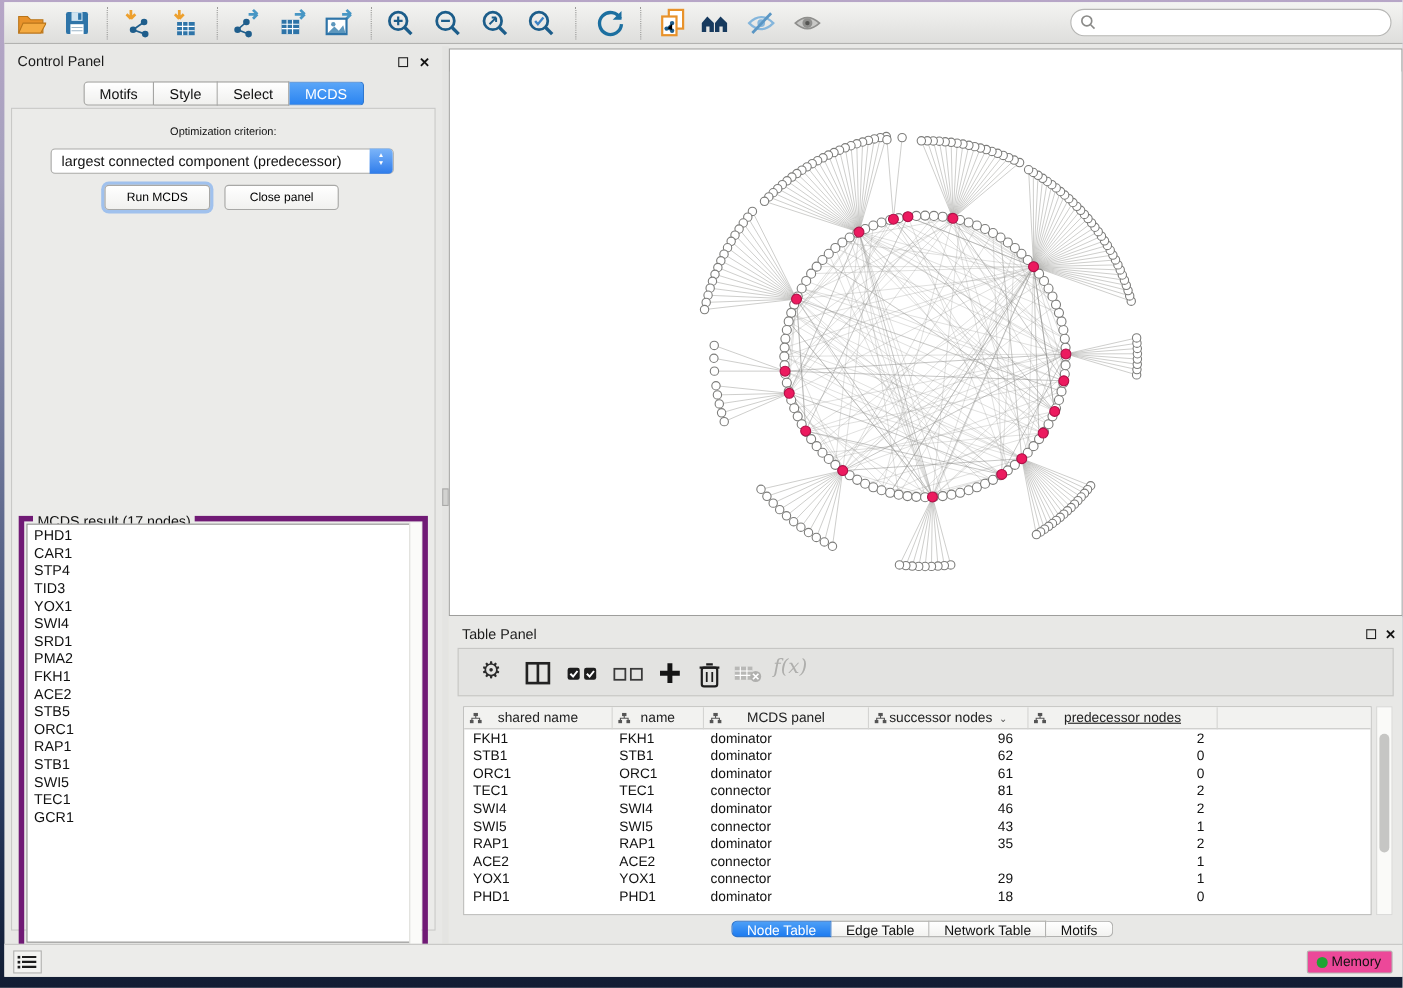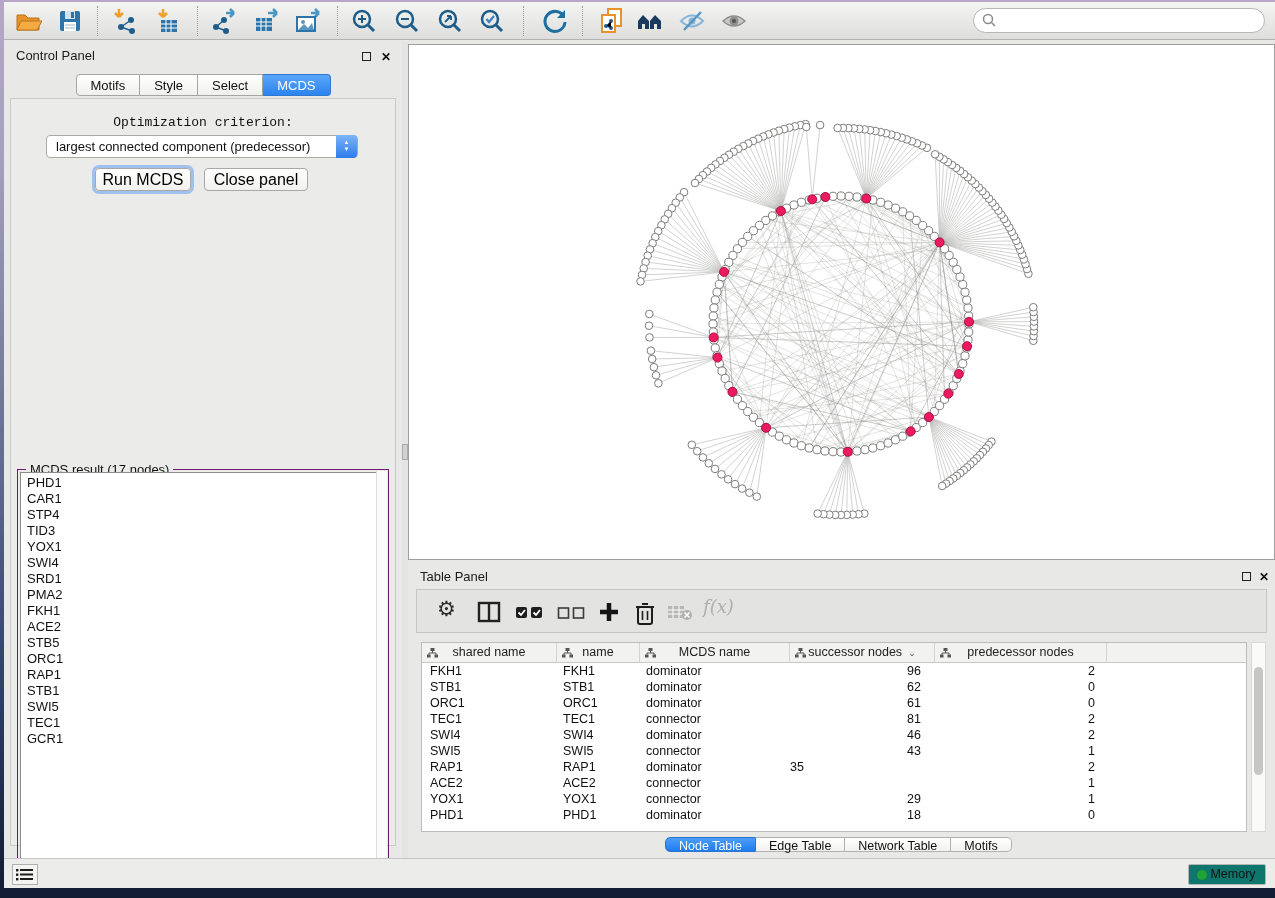--- a/index.html
+++ b/index.html
@@ -21,30 +21,30 @@
   .cp-title, .tp-title { position:absolute; font-size:13px; color:#1b1b1b; }
   .float-btn { position:absolute; width:9px; height:9px; border:1.5px solid #222; cursor:pointer; }
   .close-btn { position:absolute; font-size:12px; font-weight:bold; color:#111; cursor:pointer; line-height:12px; }
   .tabs-row { position:absolute; left:0; top:72px; width:398px; display:flex; justify-content:center; }
   .tab { height:22px; line-height:21px; padding:0 14px; background:linear-gradient(180deg,#ffffff,#f0f0ee);
          border:1px solid #a5a5a3; border-left-width:0; font-size:13px; cursor:pointer; }
   .tab:first-child { border-left-width:1px; border-radius:4px 0 0 4px; }
   .tab:last-child { border-radius:0 4px 4px 0; }
   .tab.active { background:linear-gradient(180deg,#5aa6f8,#2b84f1); color:#fff; border-color:#2f77cf; }
   .cp-body { position:absolute; left:6px; top:96px; width:386px; height:748px; background:#ebebe9; border:1px solid #c9c9c7; }
-  .opt-label { position:absolute; left:0; top:16px; width:100%; text-align:center; font-size:13px;font-family:Liberation Mono, monospace; }
+  .opt-label { position:absolute; left:0; top:16px; width:100%; text-align:center; font-size:10px; }
   .dropdown { position:absolute; left:35px; top:36px; width:312px; height:23px; background:#fff;
               border:1px solid #a9a9a7; border-radius:4px; cursor:pointer; }
   .dd-text { position:absolute; left:9px; top:3px; font-size:13px; color:#111; white-space:nowrap; }
   .dd-step { position:absolute; right:0; top:-1px; width:21px; height:23px; border-radius:0 4px 4px 0;
              background:linear-gradient(180deg,#7cb5f9,#2e7ceb); color:#fff; font-size:6px; text-align:center; line-height:7px; padding-top:4px; }
   .btn { position:absolute; height:23px; background:linear-gradient(180deg,#ffffff,#f1f1ef); border:1px solid #a8a8a6;
-         border-radius:4px; font-size:16px; text-align:center; cursor:pointer; font-family:"Liberation Sans",sans-serif; }
+         border-radius:4px; font-size:11px; text-align:center; cursor:pointer; font-family:"Liberation Sans",sans-serif; }
   .btn.focus { box-shadow:0 0 0 3px rgba(110,165,240,.6); }
-  .groupbox { position:absolute; left:10px; top:468px; width:372px; height:395px; border:1px solid #701a75; }
+  .groupbox { position:absolute; left:10px; top:468px; width:372px; height:395px; border:5px solid #701a75; }
   .gb-legend { position:absolute; left:8px; top:-8px; background:#ebebe9; padding:0 4px; font-size:13px; }
   .gb-list { position:absolute; left:2px; top:2px; right:2px; bottom:2px; background:#fff; border:1px solid #8c8c8a;
              overflow:hidden; padding:2px 0 0 6px; }
   .gb-scroll { position:absolute; top:1px; bottom:1px; right:1px; width:11px; background:#fbfbf9; border-left:1px solid #ddddd9; }
   .gb-item { font-size:13px; line-height:16px; color:#111; }
 
   
   .vdiv { position:absolute; left:398px; top:40px; width:6px; height:816px; background:#e4e4e2; }
   .vdiv-handle { position:absolute; left:0; top:402px; width:6px; height:16px; background:#d2d2d0; border:1px solid #aaaaa8; }
 
@@ -73,21 +73,21 @@
   .ttabs { position:absolute; left:257px; top:276px; display:flex; }
   .ttab { height:15px; line-height:16px; padding:0 13px; background:linear-gradient(180deg,#ffffff,#f2f2f0);
           border:1px solid #b2b2b0; border-left-width:0; font-size:12.5px; cursor:pointer; }
   .ttab:first-child { border-left-width:1px; border-radius:5px 0 0 5px; }
   .ttab:last-child { border-radius:0 5px 5px 0; }
   .ttab.active { background:linear-gradient(180deg,#4d9ff7,#1e7cf0); color:#fff; border-color:#2d74cd; }
 
   
   .statusbar { position:absolute; left:0; top:856px; width:100%; height:30px; background:#ececea; border-top:1px solid #c6c6c4; }
   .sb-left-btn { position:absolute; left:8px; top:5px; width:26px; height:21px; background:#f4f4f2; border:1px solid #b0b0ae; cursor:pointer; }
-  .memory-btn { position:absolute; right:9px; top:5px; width:78px; height:21px; background:#0f766e; border:1px solid #b4b4b2;
+  .memory-btn { position:absolute; right:9px; top:5px; width:78px; height:21px; background:#ec4899; border:1px solid #b4b4b2;
                 border-radius:2px; cursor:pointer; font-size:12.5px; line-height:19px; text-align:center; padding-left:12px; }
   .memory-dot { position:absolute; left:8px; top:5px; width:10px; height:10px; border-radius:50%; background:#1fa333; }
 </style>
 </head>
 <body>
 
 <div class="app">
 
   <div class="toolbar">
     <svg class="tb-ic" style="left:10px" viewBox="0 0 28 28">
@@ -888,28 +888,28 @@
               <rect x="3.5" y="0" width="4" height="3" fill="#555"></rect>
               <rect x="0" y="6.5" width="3.5" height="3" fill="#555"></rect>
               <rect x="7.5" y="6.5" width="3.5" height="3" fill="#555"></rect>
               <path d="M5.5 3v2M2 6.5V5h7v1.5" stroke="#555" fill="none"></path>
             </svg><span>name</span></div>
           <div class="th" style="width: 150px;"><svg width="11" height="10" viewBox="0 0 11 10">
               <rect x="3.5" y="0" width="4" height="3" fill="#555"></rect>
               <rect x="0" y="6.5" width="3.5" height="3" fill="#555"></rect>
               <rect x="7.5" y="6.5" width="3.5" height="3" fill="#555"></rect>
               <path d="M5.5 3v2M2 6.5V5h7v1.5" stroke="#555" fill="none"></path>
-            </svg><span>MCDS name</span></div>
+            </svg><span>MCDS panel</span></div>
           <div class="th" style="width: 145px;"><svg width="11" height="10" viewBox="0 0 11 10">
               <rect x="3.5" y="0" width="4" height="3" fill="#555"></rect>
               <rect x="0" y="6.5" width="3.5" height="3" fill="#555"></rect>
               <rect x="7.5" y="6.5" width="3.5" height="3" fill="#555"></rect>
               <path d="M5.5 3v2M2 6.5V5h7v1.5" stroke="#555" fill="none"></path>
             </svg><span>successor nodes</span><span class="sort-caret">⌄</span></div>
-          <div class="th" style="width: 172px;"><svg width="11" height="10" viewBox="0 0 11 10">
+          <div class="th" style="width: 172px; text-decoration: underline;"><svg width="11" height="10" viewBox="0 0 11 10">
               <rect x="3.5" y="0" width="4" height="3" fill="#555"></rect>
               <rect x="0" y="6.5" width="3.5" height="3" fill="#555"></rect>
               <rect x="7.5" y="6.5" width="3.5" height="3" fill="#555"></rect>
               <path d="M5.5 3v2M2 6.5V5h7v1.5" stroke="#555" fill="none"></path>
             </svg><span>predecessor nodes</span></div>
         </div>
       <div id="tbody" style="position:absolute; left:0; top:20px; width:824px">
           <div class="trow">
             <div class="td" style="width: 135px; text-align: left; padding-left: 8px;">FKH1</div>
             <div class="td" style="width: 83px; text-align: left; padding-left: 6px;">FKH1</div>
@@ -949,21 +949,21 @@
             <div class="td" style="width: 135px; text-align: left; padding-left: 8px;">SWI5</div>
             <div class="td" style="width: 83px; text-align: left; padding-left: 6px;">SWI5</div>
             <div class="td" style="width: 150px; text-align: left; padding-left: 6px;">connector</div>
             <div class="td" style="width: 145px; text-align: right; padding-right: 14px;">43</div>
             <div class="td" style="width: 172px; text-align: right; padding-right: 12px;">1</div>
           </div>
           <div class="trow">
             <div class="td" style="width: 135px; text-align: left; padding-left: 8px;">RAP1</div>
             <div class="td" style="width: 83px; text-align: left; padding-left: 6px;">RAP1</div>
             <div class="td" style="width: 150px; text-align: left; padding-left: 6px;">dominator</div>
-            <div class="td" style="width: 145px; text-align: left; padding-right: 14px;">35</div>
+            <div class="td" style="width: 145px; text-align: right; padding-right: 14px;">35</div>
             <div class="td" style="width: 172px; text-align: right; padding-right: 12px;">2</div>
           </div>
           <div class="trow">
             <div class="td" style="width: 135px; text-align: left; padding-left: 8px;">ACE2</div>
             <div class="td" style="width: 83px; text-align: left; padding-left: 6px;">ACE2</div>
             <div class="td" style="width: 150px; text-align: left; padding-left: 6px;">connector</div>
             <div class="td" style="width: 145px; text-align: center; padding-right: 14px; margin-top: 24px;">31</div>
             <div class="td" style="width: 172px; text-align: right; padding-right: 12px;">1</div>
           </div>
           <div class="trow">

